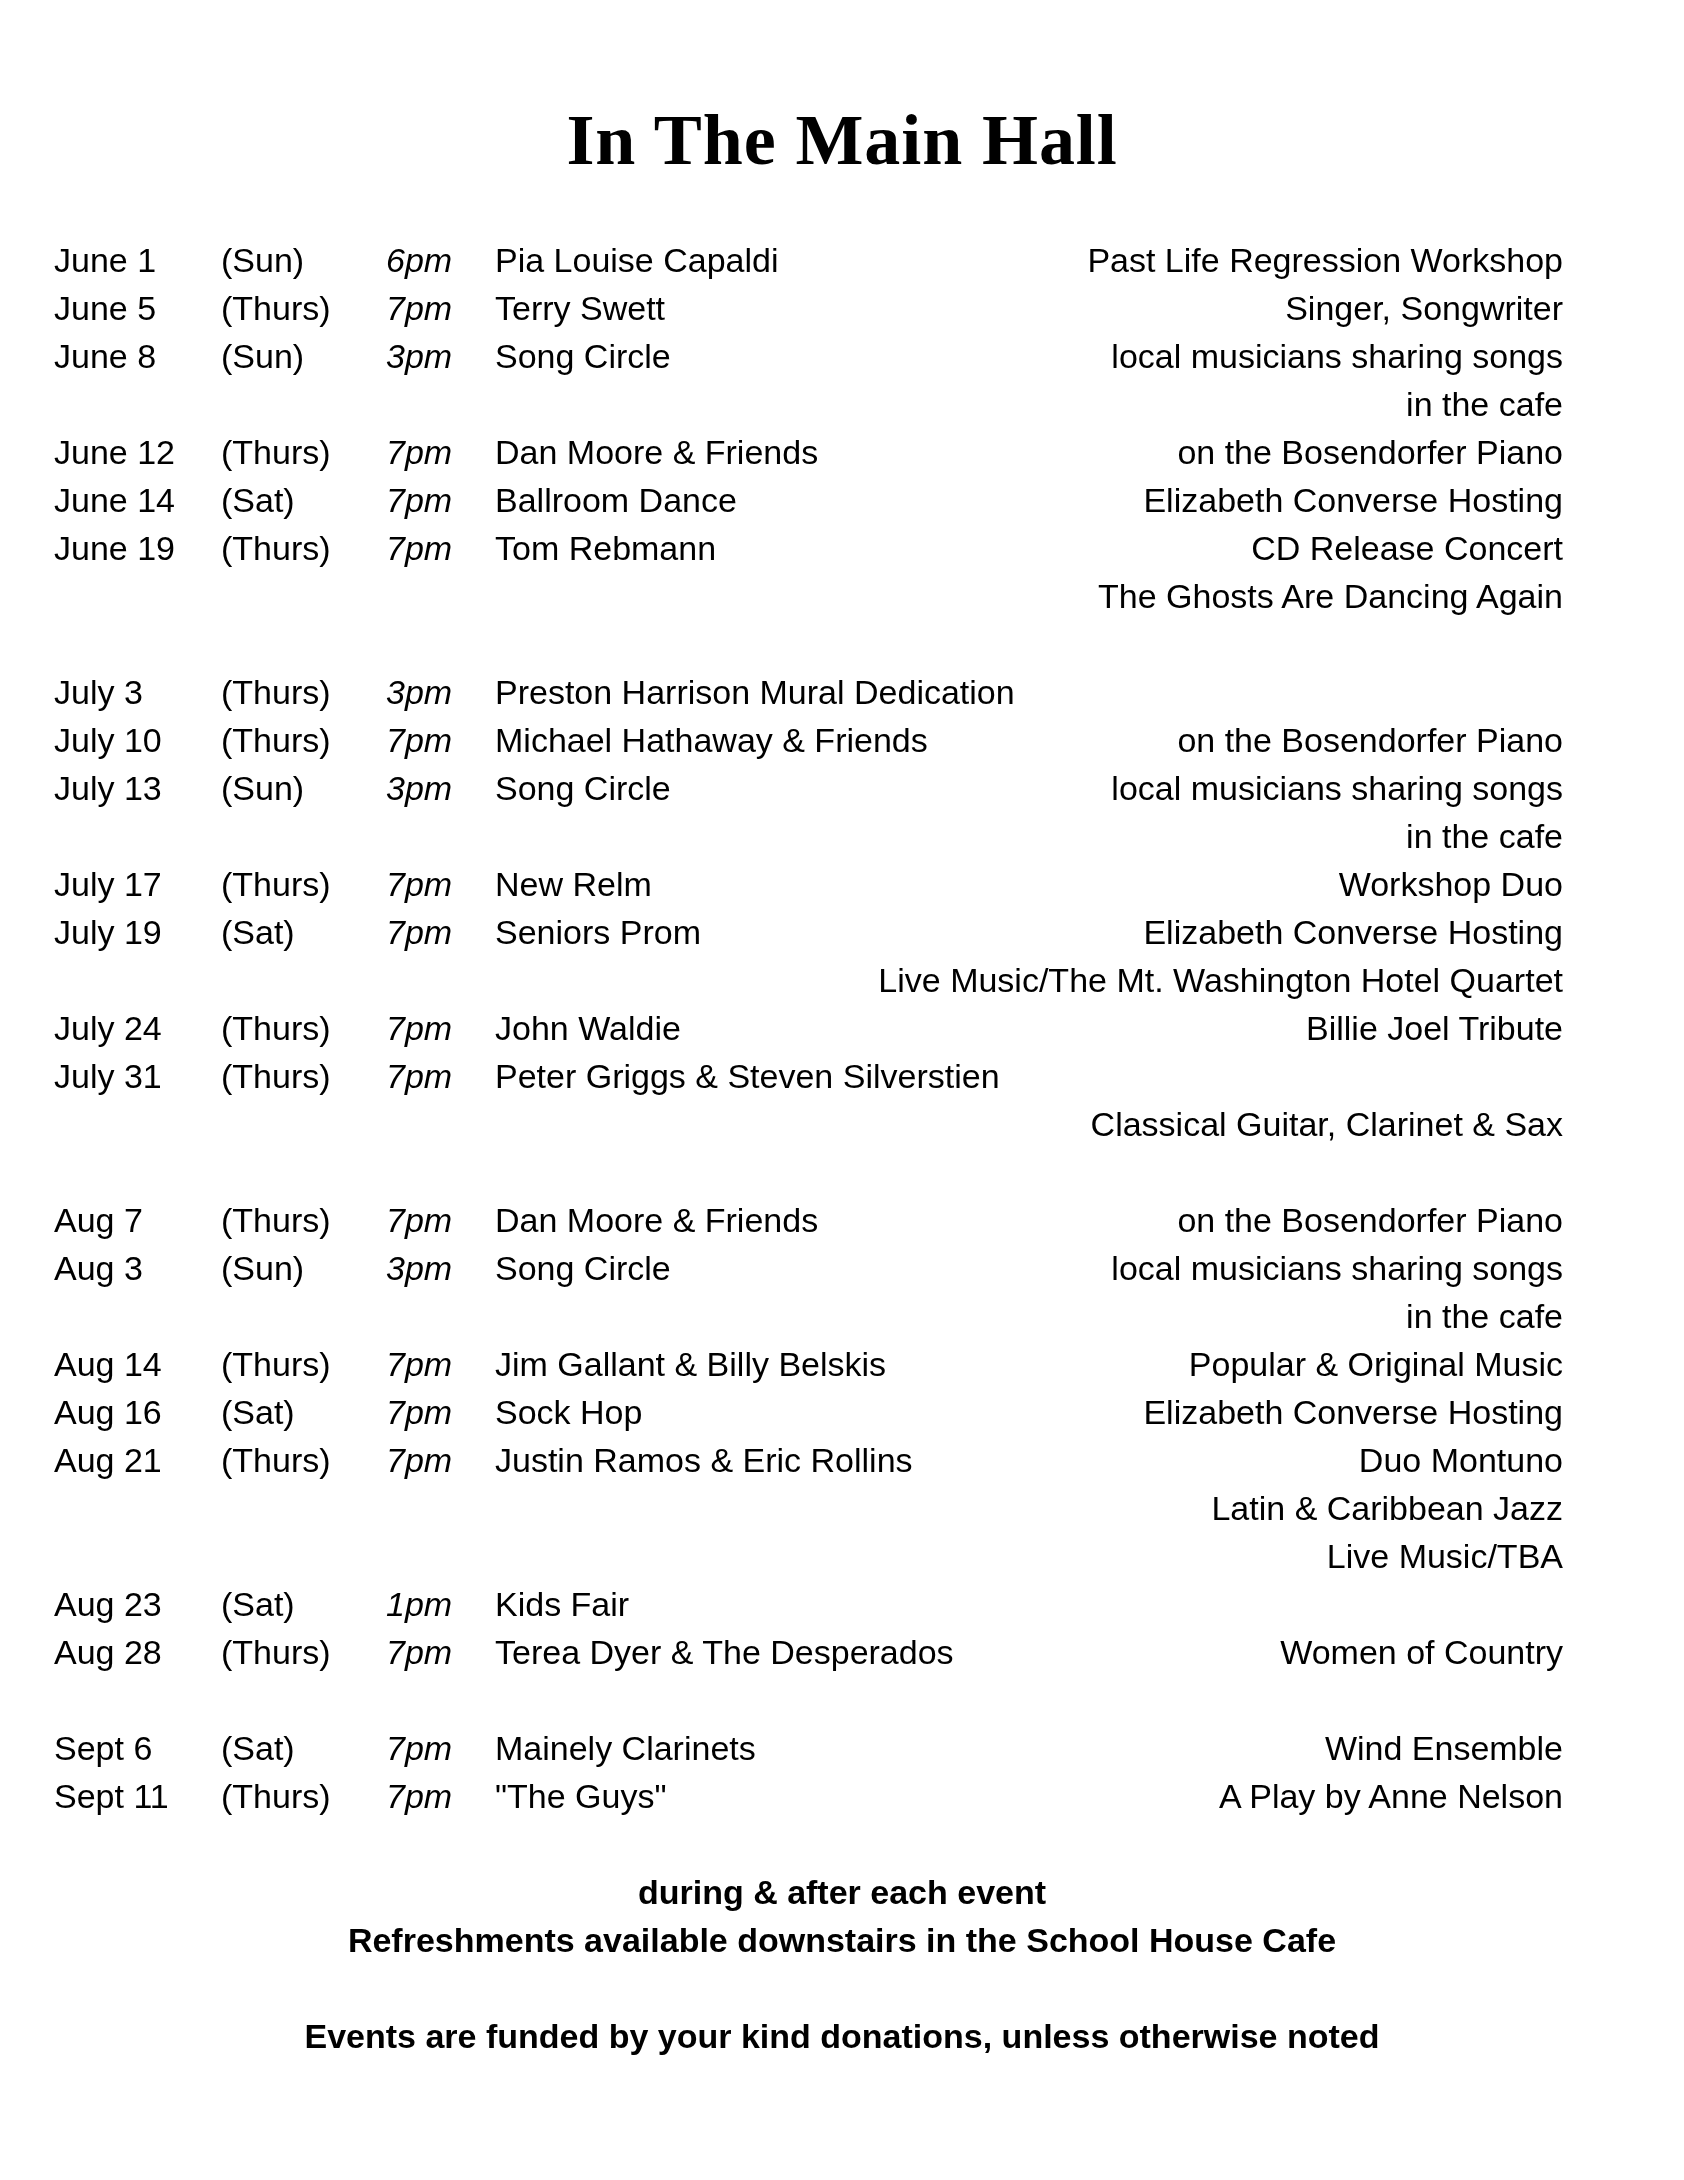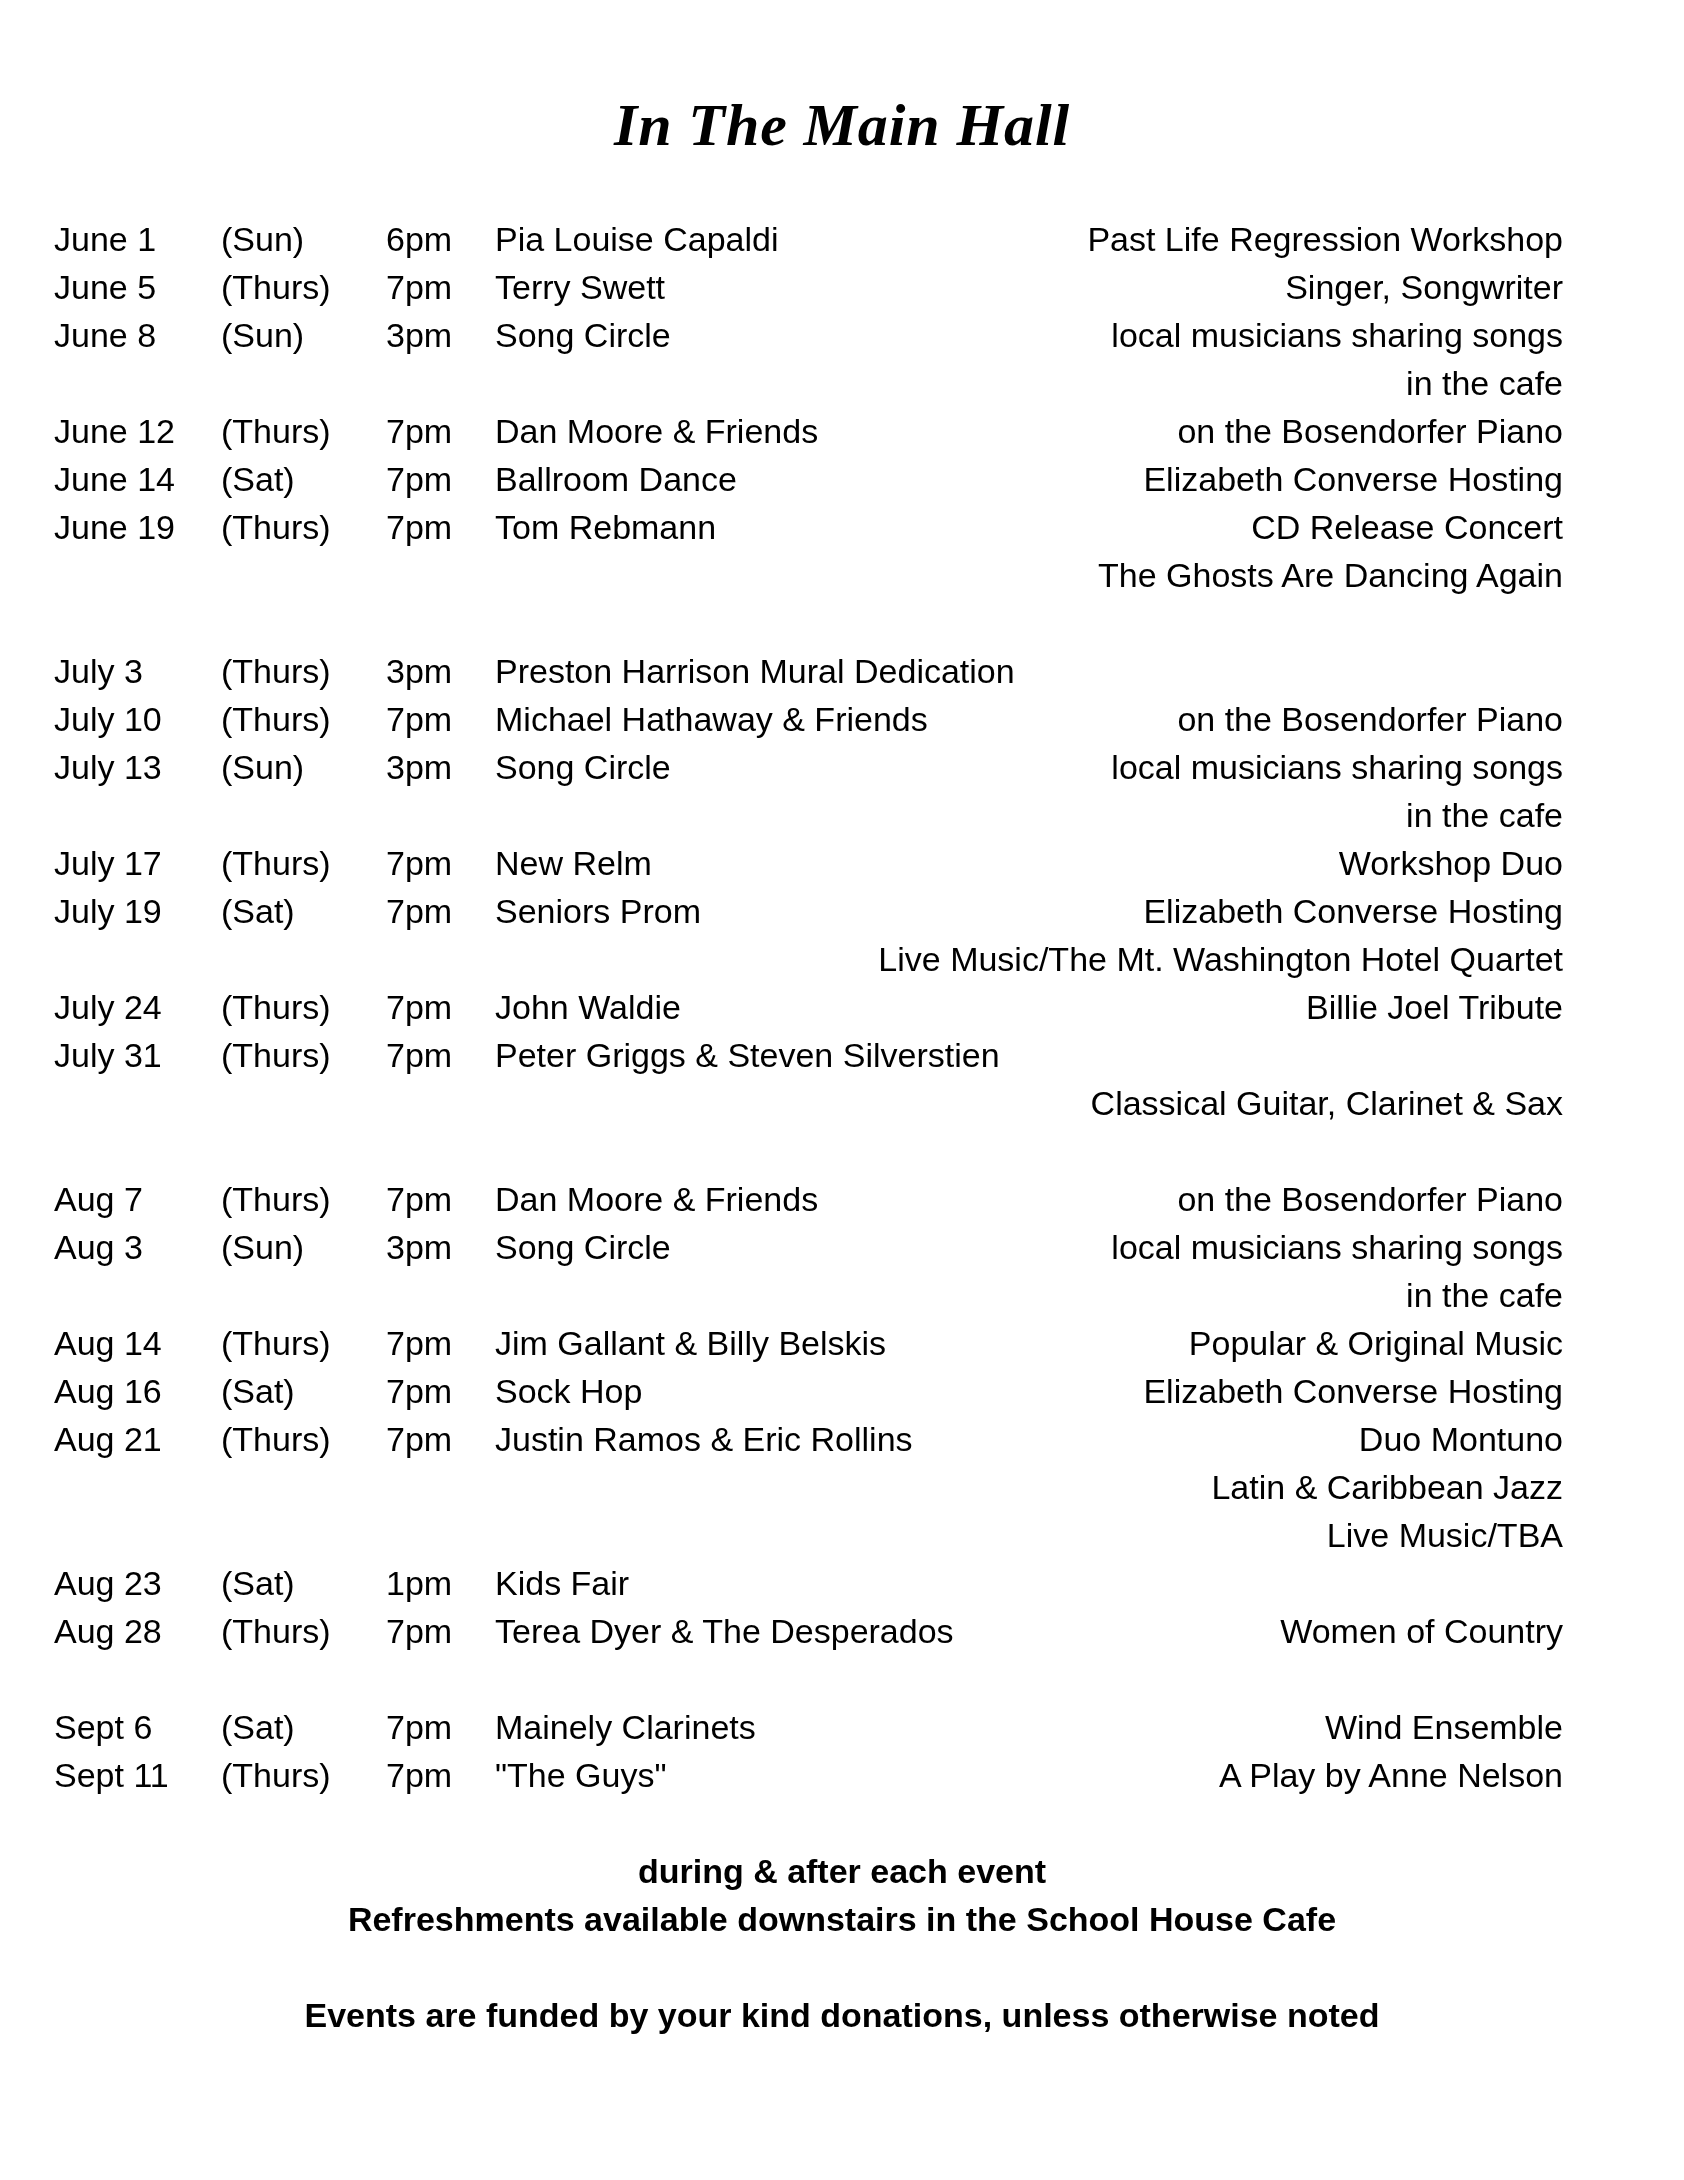--- a/index.html
+++ b/index.html
@@ -8,40 +8,39 @@
     height: 2181px;
     background: #ffffff;
     color: #000000;
     font-family: "Liberation Sans", "DejaVu Sans", sans-serif;
     font-size: 34px;
     box-sizing: border-box;
     overflow: hidden;
   }
   .title {
     font-family: "Liberation Serif", "DejaVu Serif", serif;
-    font-style: italic;
     font-weight: 700;
-    font-size: 60px;
+    font-size: 72px;
     line-height: 1;
     text-align: center;
-    margin: 0;
+    margin: 9px;
     padding-top: 95px;
     letter-spacing: 0.9px;
   }
   .schedule { margin-top: 60px; }
   .section { margin-top: 48px; }
   .section:first-child { margin-top: 0; }
   .row {
     display: flex;
     line-height: 48px;
     padding: 0 121px 0 54px;
   }
   .c-date { flex: 0 0 167px; }
   .c-day  { flex: 0 0 165px; }
-  .c-time { flex: 0 0 109px; }
+  .c-time { flex: 0 0 109px; font-style: italic; }
   .c-name { flex: 0 0 auto; font-weight: 400; padding-right: 17px; white-space: pre; }
   .c-desc { flex: 1 1 auto; text-align: right; white-space: pre; }
   .c-cont { flex: 1 1 auto; text-align: right; white-space: pre; }
   .footer {
     margin-top: 48px;
     font-weight: 700;
     text-align: center;
     line-height: 48px;
   }
   .footer-gap { margin-top: 48px; }

